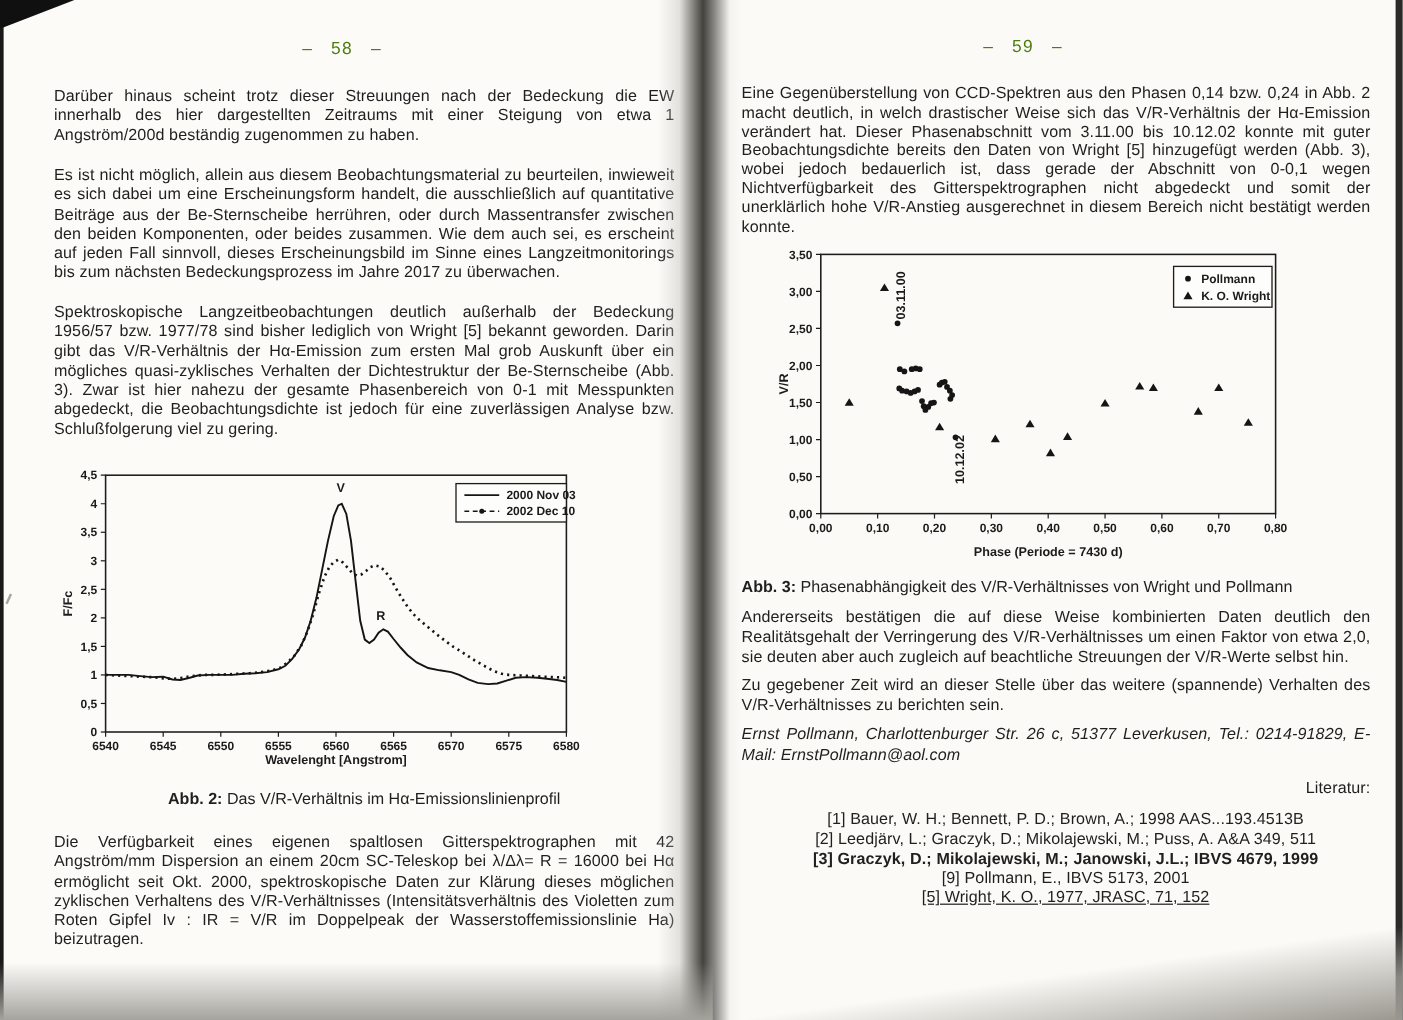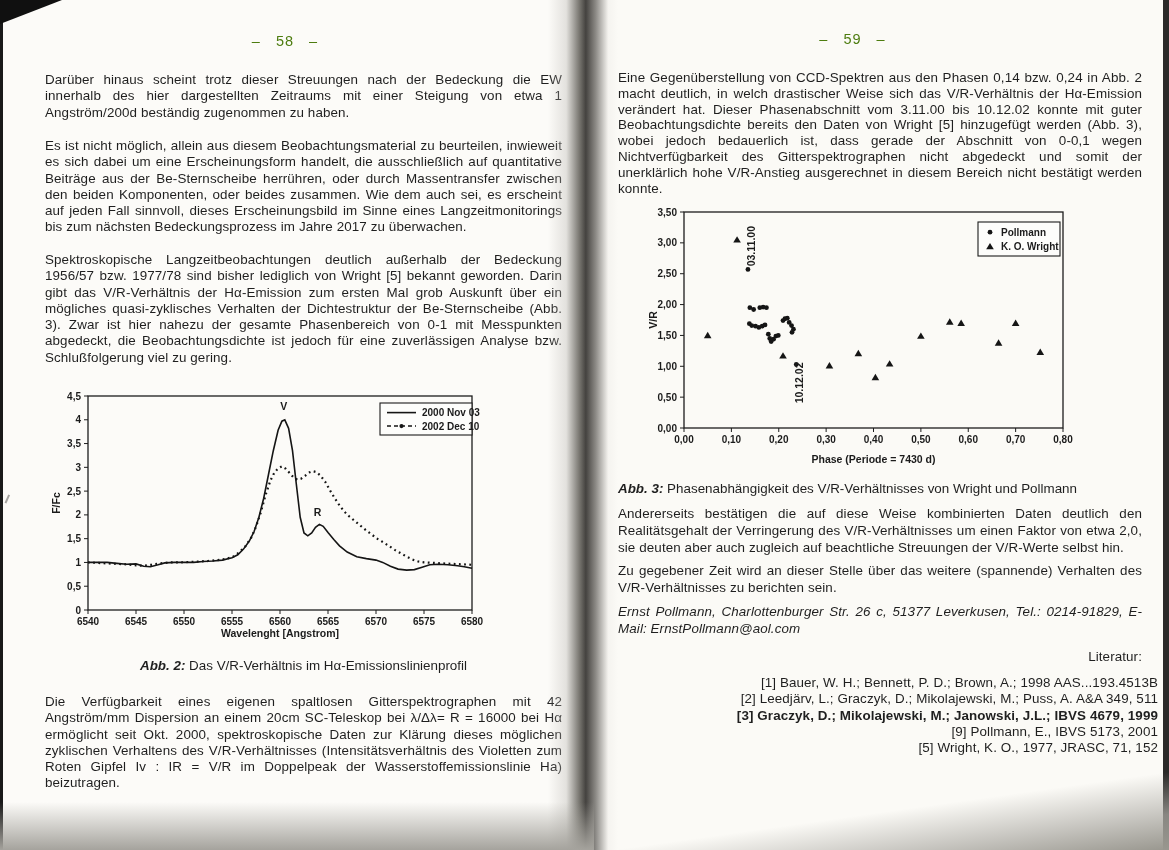--- a/index.html
+++ b/index.html
@@ -16,23 +16,23 @@
     position:absolute;font-size:13.4px;color:#1f1f1f;
     text-align:justify;letter-spacing:.1px;
   }
   .lh-left{line-height:16.3px;}
   .lh-right{line-height:15.8px;}
   .pagenum{
     position:absolute;font-size:14.5px;color:#4d7c0f;text-align:center;
     word-spacing:10px;letter-spacing:1px;
   }
   .caption{position:absolute;font-size:13.4px;color:#1f1f1f;}
-  .caption b{font-weight:bold;font-style:italic;}
+  .caption b{font-weight:bold;}
   .chartbox{position:absolute;}
-  .refline{white-space:nowrap;text-align:right;}
+  .refline{white-space:nowrap;text-align:center;}
   
   .gutter{
     position:absolute;left:548px;top:0;width:70px;height:850px;
     background:linear-gradient(90deg,
       rgba(220,218,213,0) 0%, rgba(196,194,189,.45) 26%,
       #77756f 45%, #44423f 54%, #8b8985 68%,
       rgba(233,231,227,.35) 86%, rgba(255,255,255,0) 100%);
   }
   .edge-left{position:absolute;left:0;top:0;width:3px;height:850px;background:#191919;}
   .edge-right{position:absolute;left:1163px;top:0;width:6px;height:850px;background:#2b2a28;}
@@ -213,21 +213,21 @@
 <div class="txt lh-right" style="left:618px;top:505px;width:524px;line-height:17px;">Andererseits bestätigen die auf diese Weise kombinierten Daten deutlich den Realitätsgehalt der Verringerung des V/R-Verhältnisses um einen Faktor von etwa 2,0, sie deuten aber auch zugleich auf beachtliche Streuungen der V/R-Werte selbst hin.</div>
 <div class="txt lh-right" style="left:618px;top:562px;width:524px;line-height:17px;">Zu gegebener Zeit wird an dieser Stelle über das weitere (spannende) Verhalten des V/R-Verhältnisses zu berichten sein.</div>
 <div class="txt lh-right" style="left:618px;top:604px;width:524px;line-height:16.5px;font-style:italic;">Ernst Pollmann, Charlottenburger Str. 26 c, 51377 Leverkusen, Tel.: 0214-91829, E-Mail: ErnstPollmann@aol.com</div>
 <div class="txt" style="left:618px;top:649px;width:524px;text-align:right;">Literatur:</div>
 
 <div style="position:absolute;left:618px;top:675px;width:540px;">
   <div class="txt refline" style="position:static;line-height:16.3px;">[1] Bauer, W. H.; Bennett, P. D.; Brown, A.; 1998 AAS...193.4513B</div>
   <div class="txt refline" style="position:static;line-height:16.3px;">[2] Leedjärv, L.; Graczyk, D.; Mikolajewski, M.; Puss, A. A&amp;A 349, 511</div>
   <div class="txt refline" style="position:static;line-height:16.3px;font-weight:bold;">[3] Graczyk, D.; Mikolajewski, M.; Janowski, J.L.; IBVS 4679, 1999</div>
   <div class="txt refline" style="position:static;line-height:16.3px;">[9] Pollmann, E., IBVS 5173, 2001</div>
-  <div class="txt refline" style="position:static;line-height:16.3px;">[5] Wright, K. O., 1977, JRASC, 71, 152</div>
+  <div class="txt refline" style="position:static;line-height:16.3px;text-decoration:underline;">[5] Wright, K. O., 1977, JRASC, 71, 152</div>
 </div>
 
 <div class="gutter"></div>
 <div class="edge-left"></div>
 <div class="corner-tl"></div>
 <div class="edge-right"></div>
 <div class="shadow-bl"></div>
 <div class="shadow-br"></div>
 <div class="speck"></div>
 

